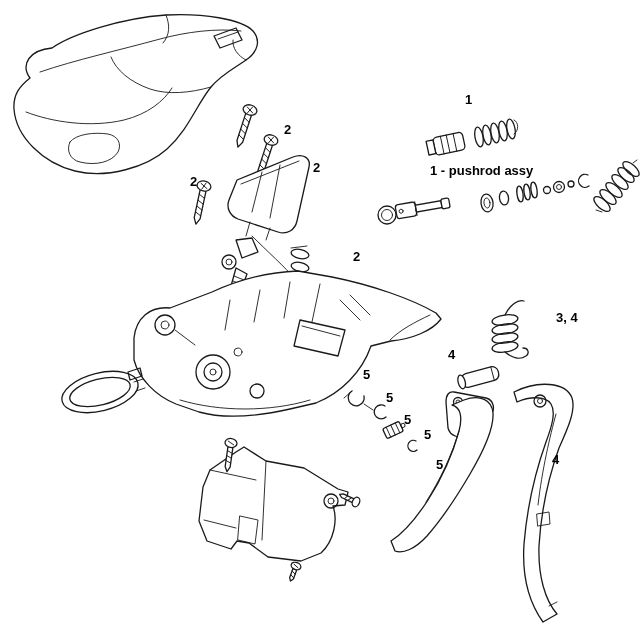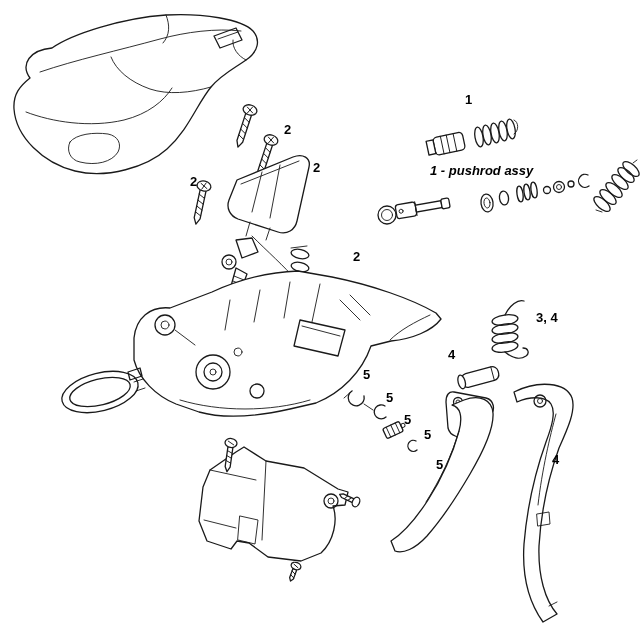--- a/index.html
+++ b/index.html
@@ -240,26 +240,26 @@
     <g transform="translate(296,566) rotate(20)">
       <path class="fill-white" d="M-2,3.5 L2,3.5 L2,13 L0,16 L-2,13 Z"></path>
       <path class="thin" d="M-2,6 L2,8 M-2,10 L2,12"></path>
       <ellipse class="fill-white" cx="0" cy="0" rx="5" ry="3.5"></ellipse>
       <path class="thin" d="M-2.5,-1 L2.5,1"></path>
     </g>
 
   </svg>
 
   <span class="part-label" style="left:465px; top:92px;">1</span>
-  <span class="part-label" style="left:430px; top:163px;font-style:italic;">1 - pushrod assy</span>
+  <span class="part-label" style="left:430px; top:163px;">1 - pushrod assy</span>
   <span class="part-label" style="left:284px; top:122px;">2</span>
   <span class="part-label" style="left:313px; top:160px;">2</span>
   <span class="part-label" style="left:190px; top:174px;">2</span>
   <span class="part-label" style="left:353px; top:249px;">2</span>
-  <span class="part-label" style="left:536px; top:310px;">3, 4</span>
+  <span class="part-label" style="left:556px; top:310px;">3, 4</span>
   <span class="part-label" style="left:448px; top:347px;">4</span>
   <span class="part-label" style="left:552px; top:452px;">4</span>
   <span class="part-label" style="left:363px; top:367px;">5</span>
   <span class="part-label" style="left:386px; top:390px;">5</span>
   <span class="part-label" style="left:404px; top:412px;">5</span>
   <span class="part-label" style="left:424px; top:427px;">5</span>
   <span class="part-label" style="left:436px; top:457px;">5</span>
 
 </div>
 

